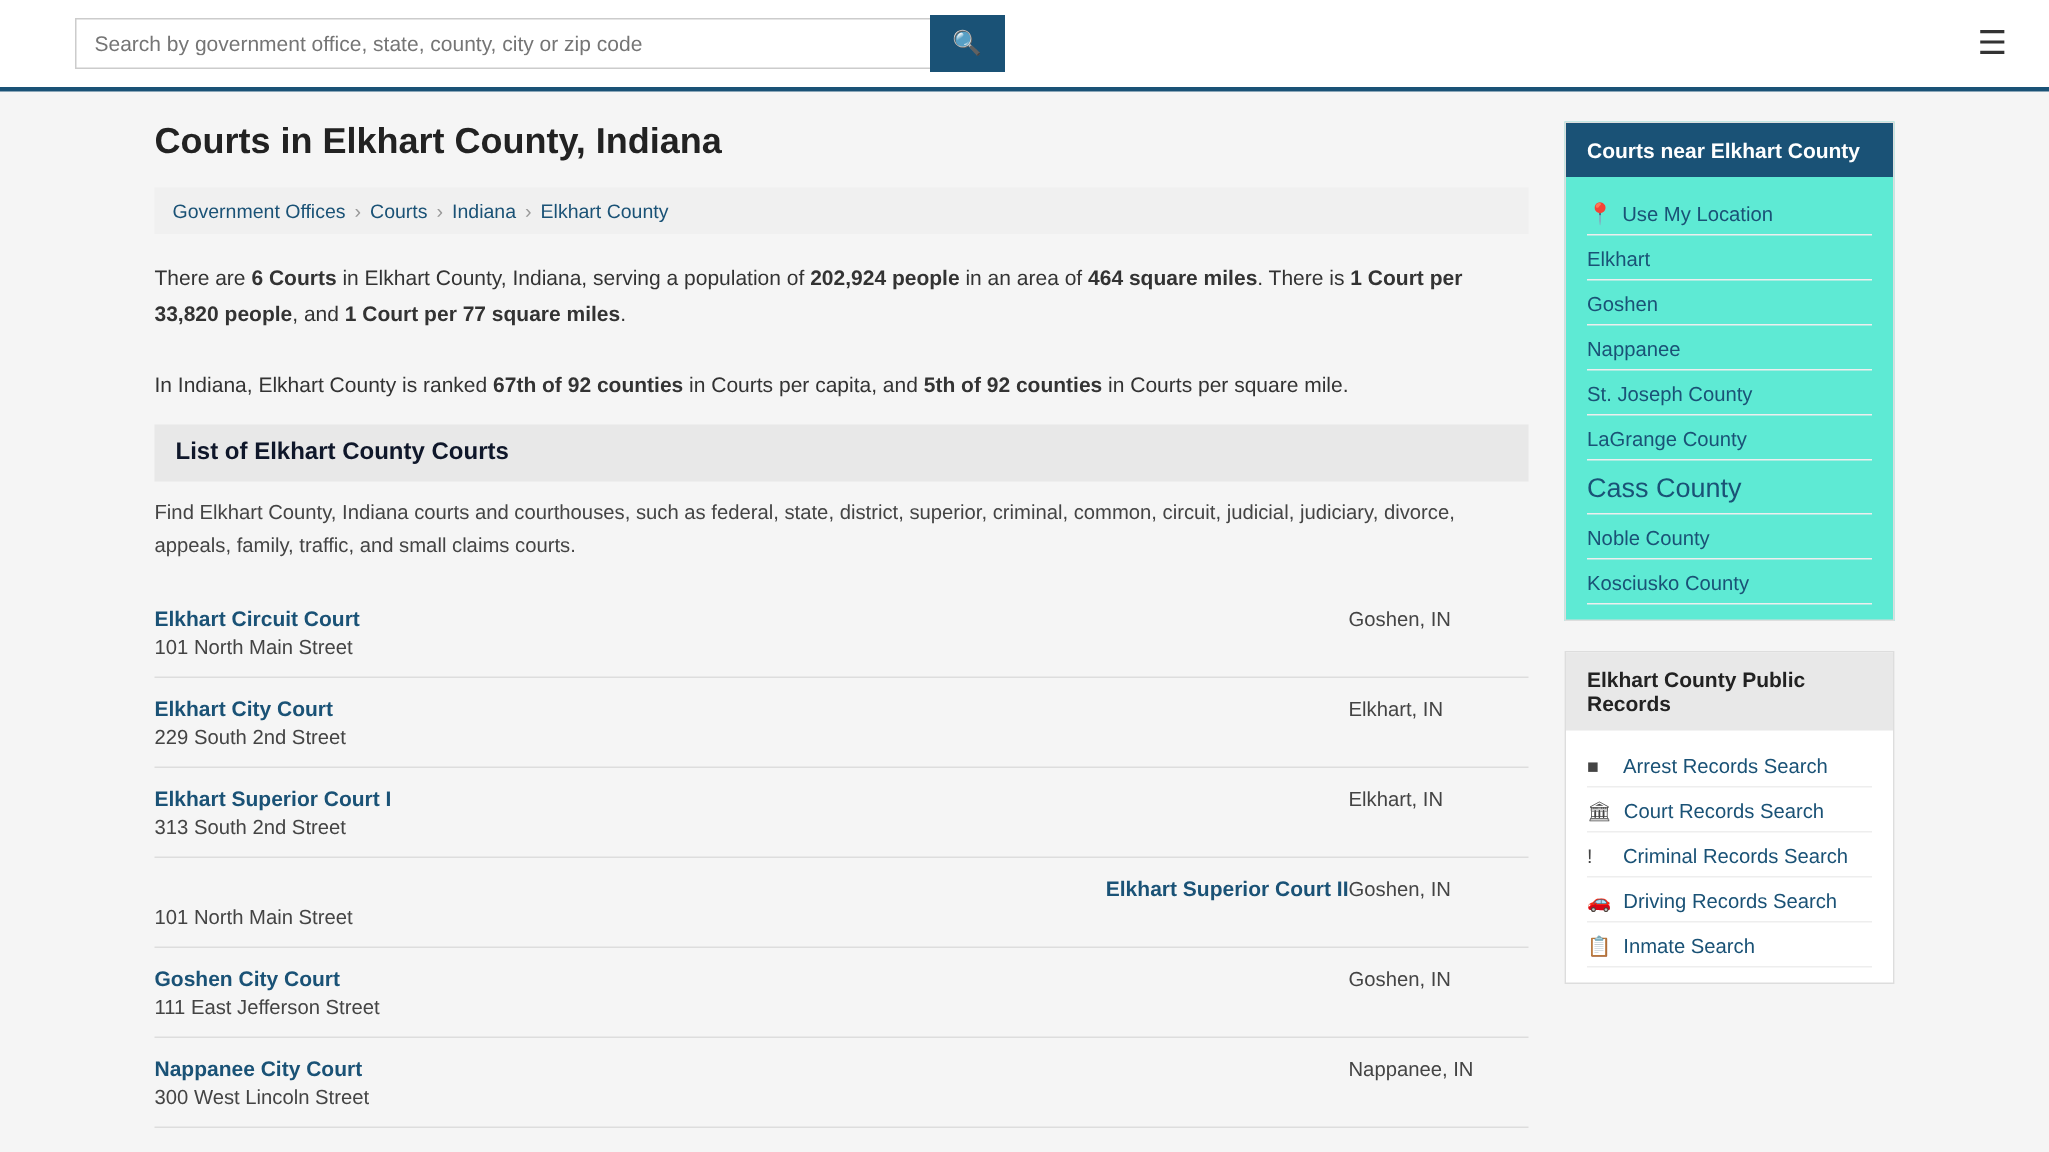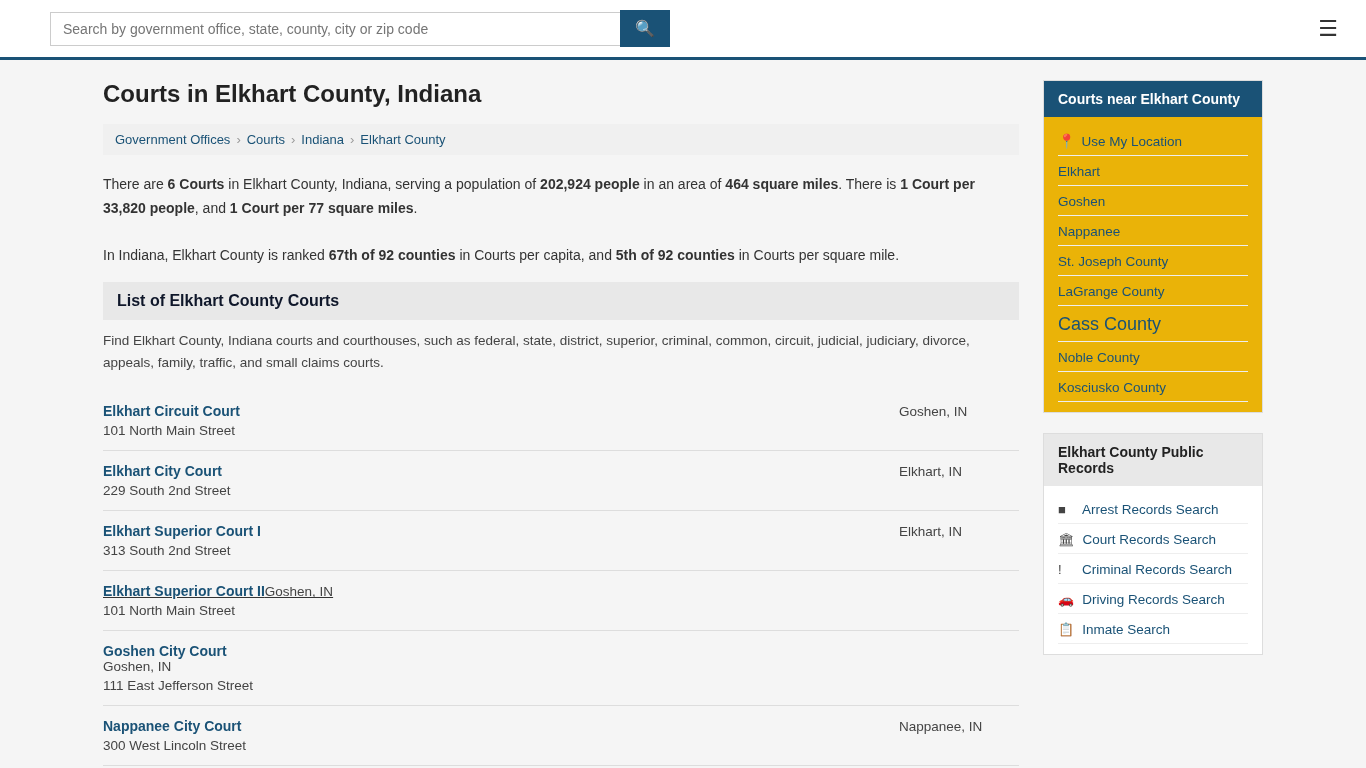--- a/index.html
+++ b/index.html
@@ -296,30 +296,30 @@
         <div class="court-entry" style="border-bottom: 1px solid rgb(221, 221, 221); padding: 12px 0px;">
     <div class="court-row" style="display:flex;justify-content:space-between;align-items:baseline;">
       <span class="court-name">
         <a href="#" style="color:#1a5276;text-decoration:none;font-weight:bold;font-size:14px;">Elkhart Superior Court I</a>
       </span>
       <span class="court-location" style="font-size:13.5px;color:#444;min-width:120px;">Elkhart, IN</span>
     </div>
     <div class="court-address" style="font-size:13.5px;color:#444;">313 South 2nd Street</div>
   </div>
         <div class="court-entry" style="border-bottom: 1px solid rgb(221, 221, 221); padding: 12px 0px;">
-    <div class="court-row" style="display:flex;justify-content:flex-start;align-items:baseline;text-decoration:underline;">
+    <div class="court-row" style="display:flex;justify-content:flex-end;align-items:baseline;">
       <span class="court-name">
         <a href="#" style="color:#1a5276;text-decoration:none;font-weight:bold;font-size:14px;">Elkhart Superior Court II</a>
       </span>
       <span class="court-location" style="font-size:13.5px;color:#444;min-width:120px;">Goshen, IN</span>
     </div>
     <div class="court-address" style="font-size:13.5px;color:#444;">101 North Main Street</div>
   </div>
         <div class="court-entry" style="border-bottom: 1px solid rgb(221, 221, 221); padding: 12px 0px;">
-    <div class="court-row" style="display:flex;justify-content:space-between;align-items:baseline;flex-direction:column;">
+    <div class="court-row" style="display:flex;justify-content:space-between;align-items:baseline;">
       <span class="court-name">
         <a href="#" style="color:#1a5276;text-decoration:none;font-weight:bold;font-size:14px;">Goshen City Court</a>
       </span>
       <span class="court-location" style="font-size:13.5px;color:#444;min-width:120px;">Goshen, IN</span>
     </div>
     <div class="court-address" style="font-size:13.5px;color:#444;">111 East Jefferson Street</div>
   </div>
         <div class="court-entry" style="border-bottom: 1px solid rgb(221, 221, 221); padding: 12px 0px;">
     <div class="court-row" style="display:flex;justify-content:space-between;align-items:baseline;">
       <span class="court-name">
@@ -327,21 +327,21 @@
       </span>
       <span class="court-location" style="font-size:13.5px;color:#444;min-width:120px;">Nappanee, IN</span>
     </div>
     <div class="court-address" style="font-size:13.5px;color:#444;">300 West Lincoln Street</div>
   </div>
       </div>
   </div>
 
   <div id="sidebar" style="width:220px;flex-shrink:0;">
 
-    <div id="nearby-section" style="background:#eab308;border:1px solid #ddd;margin-bottom:20px;">
+    <div id="nearby-section" style="background:#5eead4;border:1px solid #ddd;margin-bottom:20px;">
       <div id="nearby-header" style="background:#1a5276;color:#fff;padding:10px 14px;font-size:14px;font-weight:bold;">Courts near Elkhart County</div>
       <ul id="nearby-list" style="padding:10px 14px;list-style:none;display:flex;flex-direction:column;gap:2px;">
         <li style="padding:6px 0;border-bottom:1px solid #eee;font-size:13.5px;">
           <span class="location-item" style="display:flex;align-items:center;gap:6px;">
             <span style="color:#1a5276;font-size:14px;">📍</span>
             <a href="#" style="color:#1a5276;text-decoration:none;">Use My Location</a>
           </span>
         </li>
       <li style="padding: 6px 0px; border-bottom: 1px solid rgb(238, 238, 238); font-size: 13.5px;"><a href="#" style="color:#1a5276;text-decoration:none;">Elkhart</a></li>
           <li style="padding: 6px 0px; border-bottom: 1px solid rgb(238, 238, 238); font-size: 13.5px;"><a href="#" style="color:#1a5276;text-decoration:none;">Goshen</a></li>

